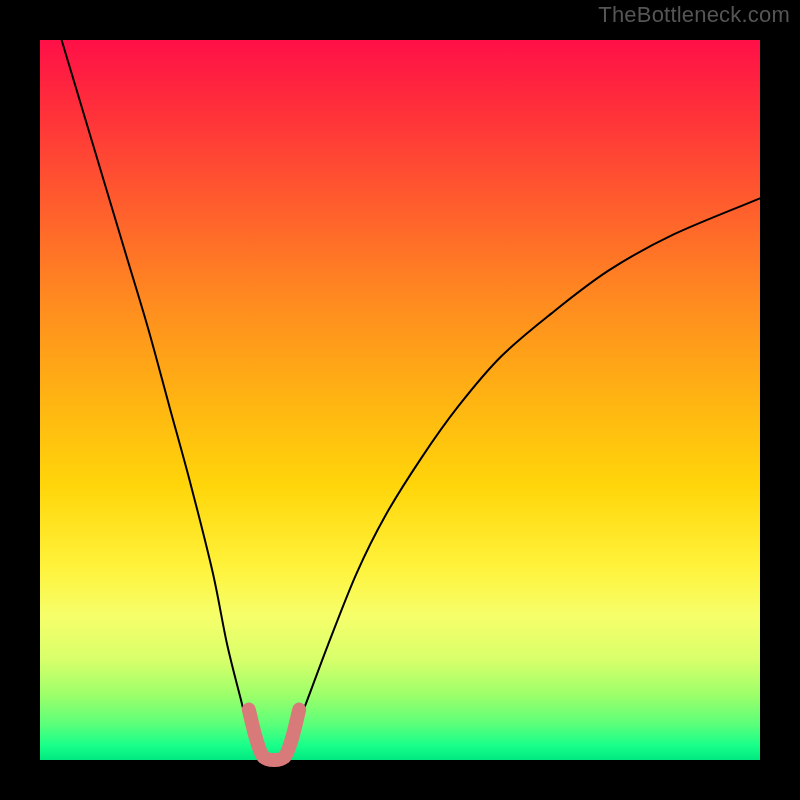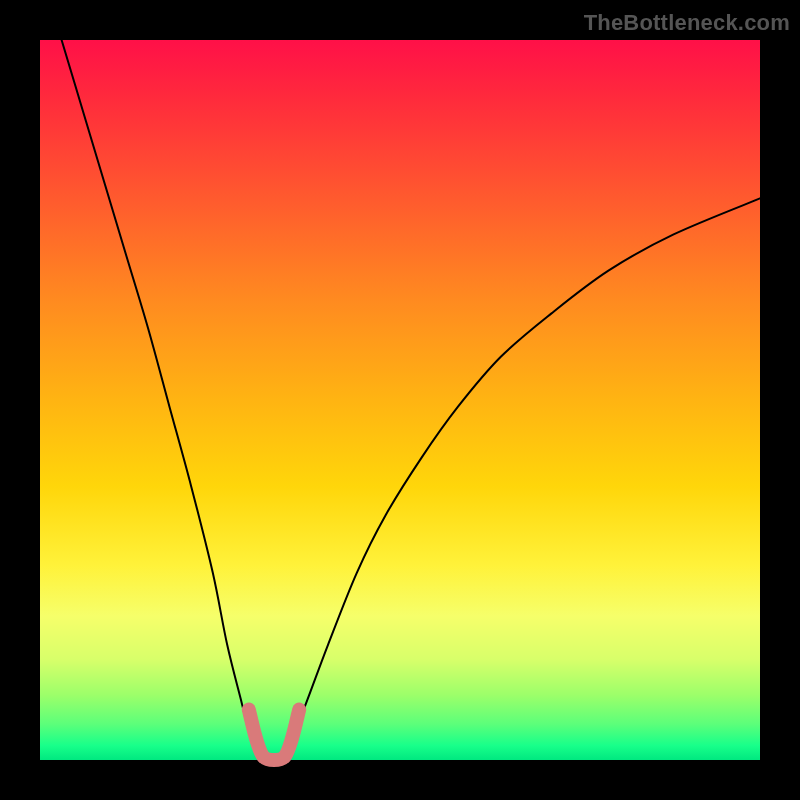--- a/index.html
+++ b/index.html
@@ -36,25 +36,25 @@
       #f6ff6a 80%,
       #d8ff6a 86%,
       #9cff6a 91%,
       #5cff7a 95%,
       #18ff8a 98%,
       #00e880 100%
     );
   }
   .watermark {
     position: absolute;
-    top: 10px;
+    top: 2px;
     right: 10px;
     color: #555;
     font-size: 22px;
-    font-weight: 700;
+    font-weight: 400;
     letter-spacing: 0.2px;
     user-select: none;
   }
   svg.curve {
     position: absolute;
     left: 0;
     top: 0;
     width: 720px;
     height: 720px;
     overflow: visible;

